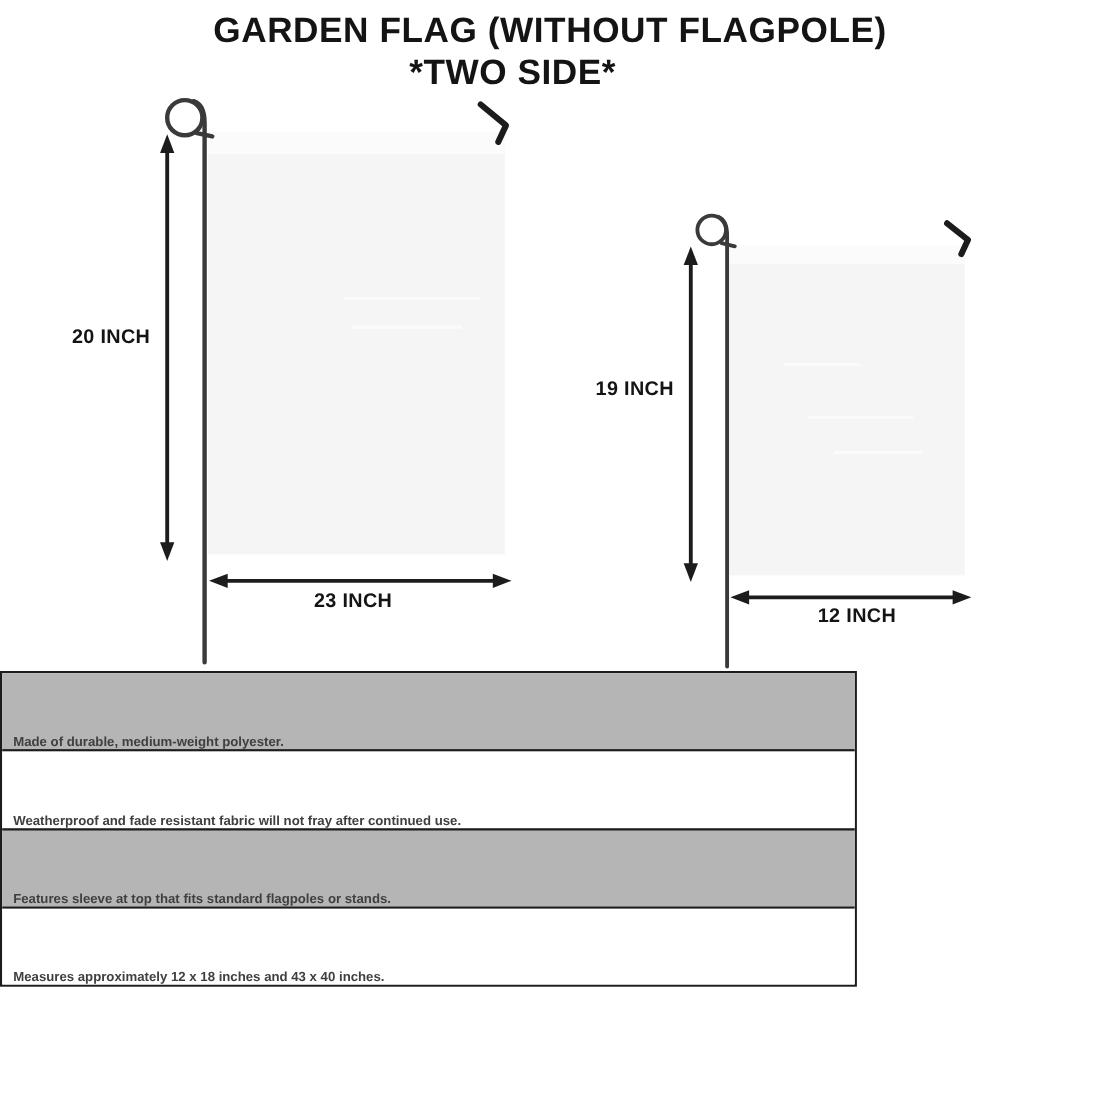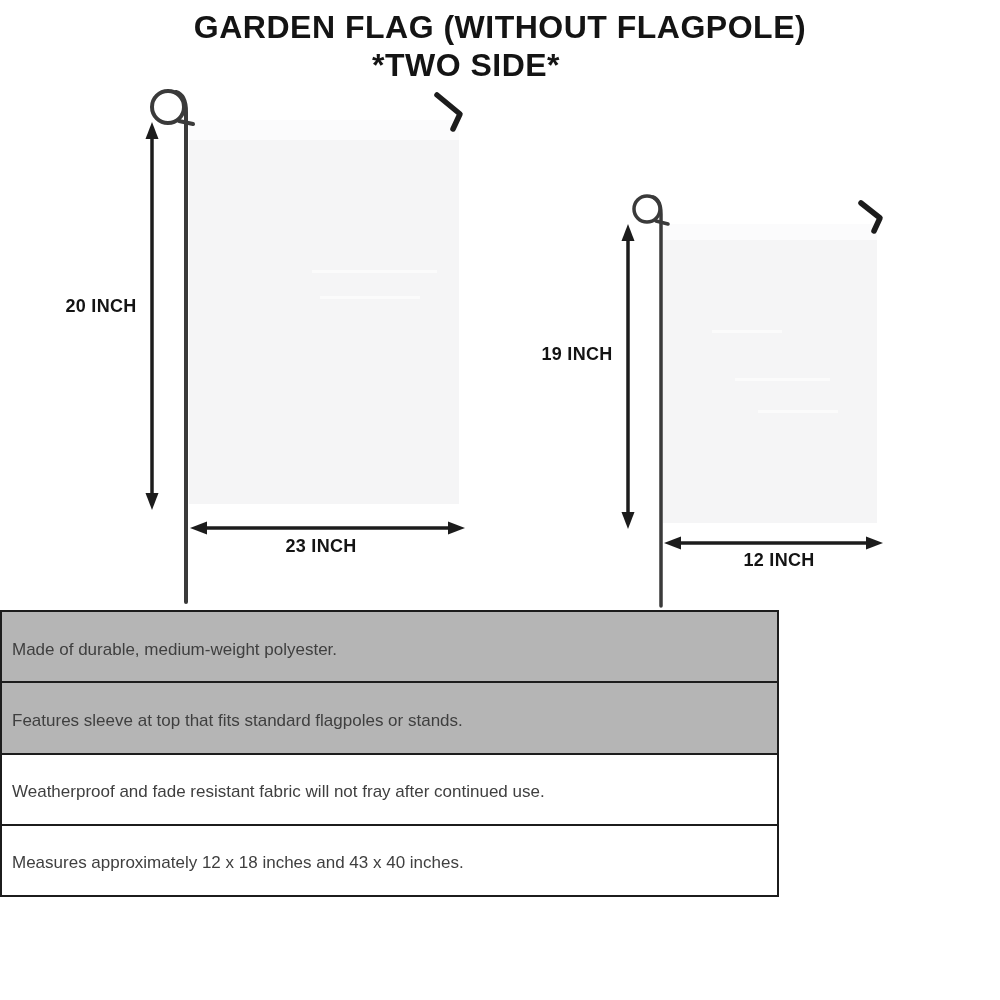--- a/index.html
+++ b/index.html
@@ -46,24 +46,25 @@
   }
   
   .features{
     position:absolute;left:0;top:610px;width:779px;height:287px;
     border:2px solid var(--line-black);
     box-sizing:border-box;
     display:flex;flex-direction:column;
   }
   .feature-row{
     flex:1 1 0;
-    display:flex;align-items:center;
+    display:flex;align-items:flex-end;
     padding:6px 10px 0 10px;
-    font-size:17px;color:var(--text-dark);
+    font-size:12px;color:var(--text-dark);
     box-sizing:border-box;
+    font-weight:bold;
   }
   .feature-row + .feature-row{border-top:2px solid var(--line-black);}
   .feature-row.shaded{background:var(--band-gray);}
   .feature-row.plain{background:var(--row-white);}
 </style>
 </head>
 <body>
 
 <div class="page">
 
@@ -134,24 +135,24 @@
 
   <div class="dim-label" style="left:101px;top:306px;">20 INCH</div>
   <div class="dim-label" style="left:321px;top:546px;">23 INCH</div>
   <div class="dim-label" style="left:577px;top:354px;">19 INCH</div>
   <div class="dim-label" style="left:779px;top:560px;">12 INCH</div>
 
   <div class="features">
     <div class="feature-row shaded">
       <span>Made of durable, medium-weight polyester.</span>
     </div>
+    <div class="feature-row plain">
+      <span>Weatherproof and fade resistant fabric will not fray after continued use.</span>
+    </div>
     <div class="feature-row shaded">
       <span>Features sleeve at top that fits standard flagpoles or stands.</span>
-    </div>
-    <div class="feature-row plain">
-      <span>Weatherproof and fade resistant fabric will not fray after continued use.</span>
     </div>
     <div class="feature-row plain">
       <span>Measures approximately 12 x 18 inches and 43 x 40 inches.</span>
     </div>
   </div>
 
 </div>
 
 </body></html>

